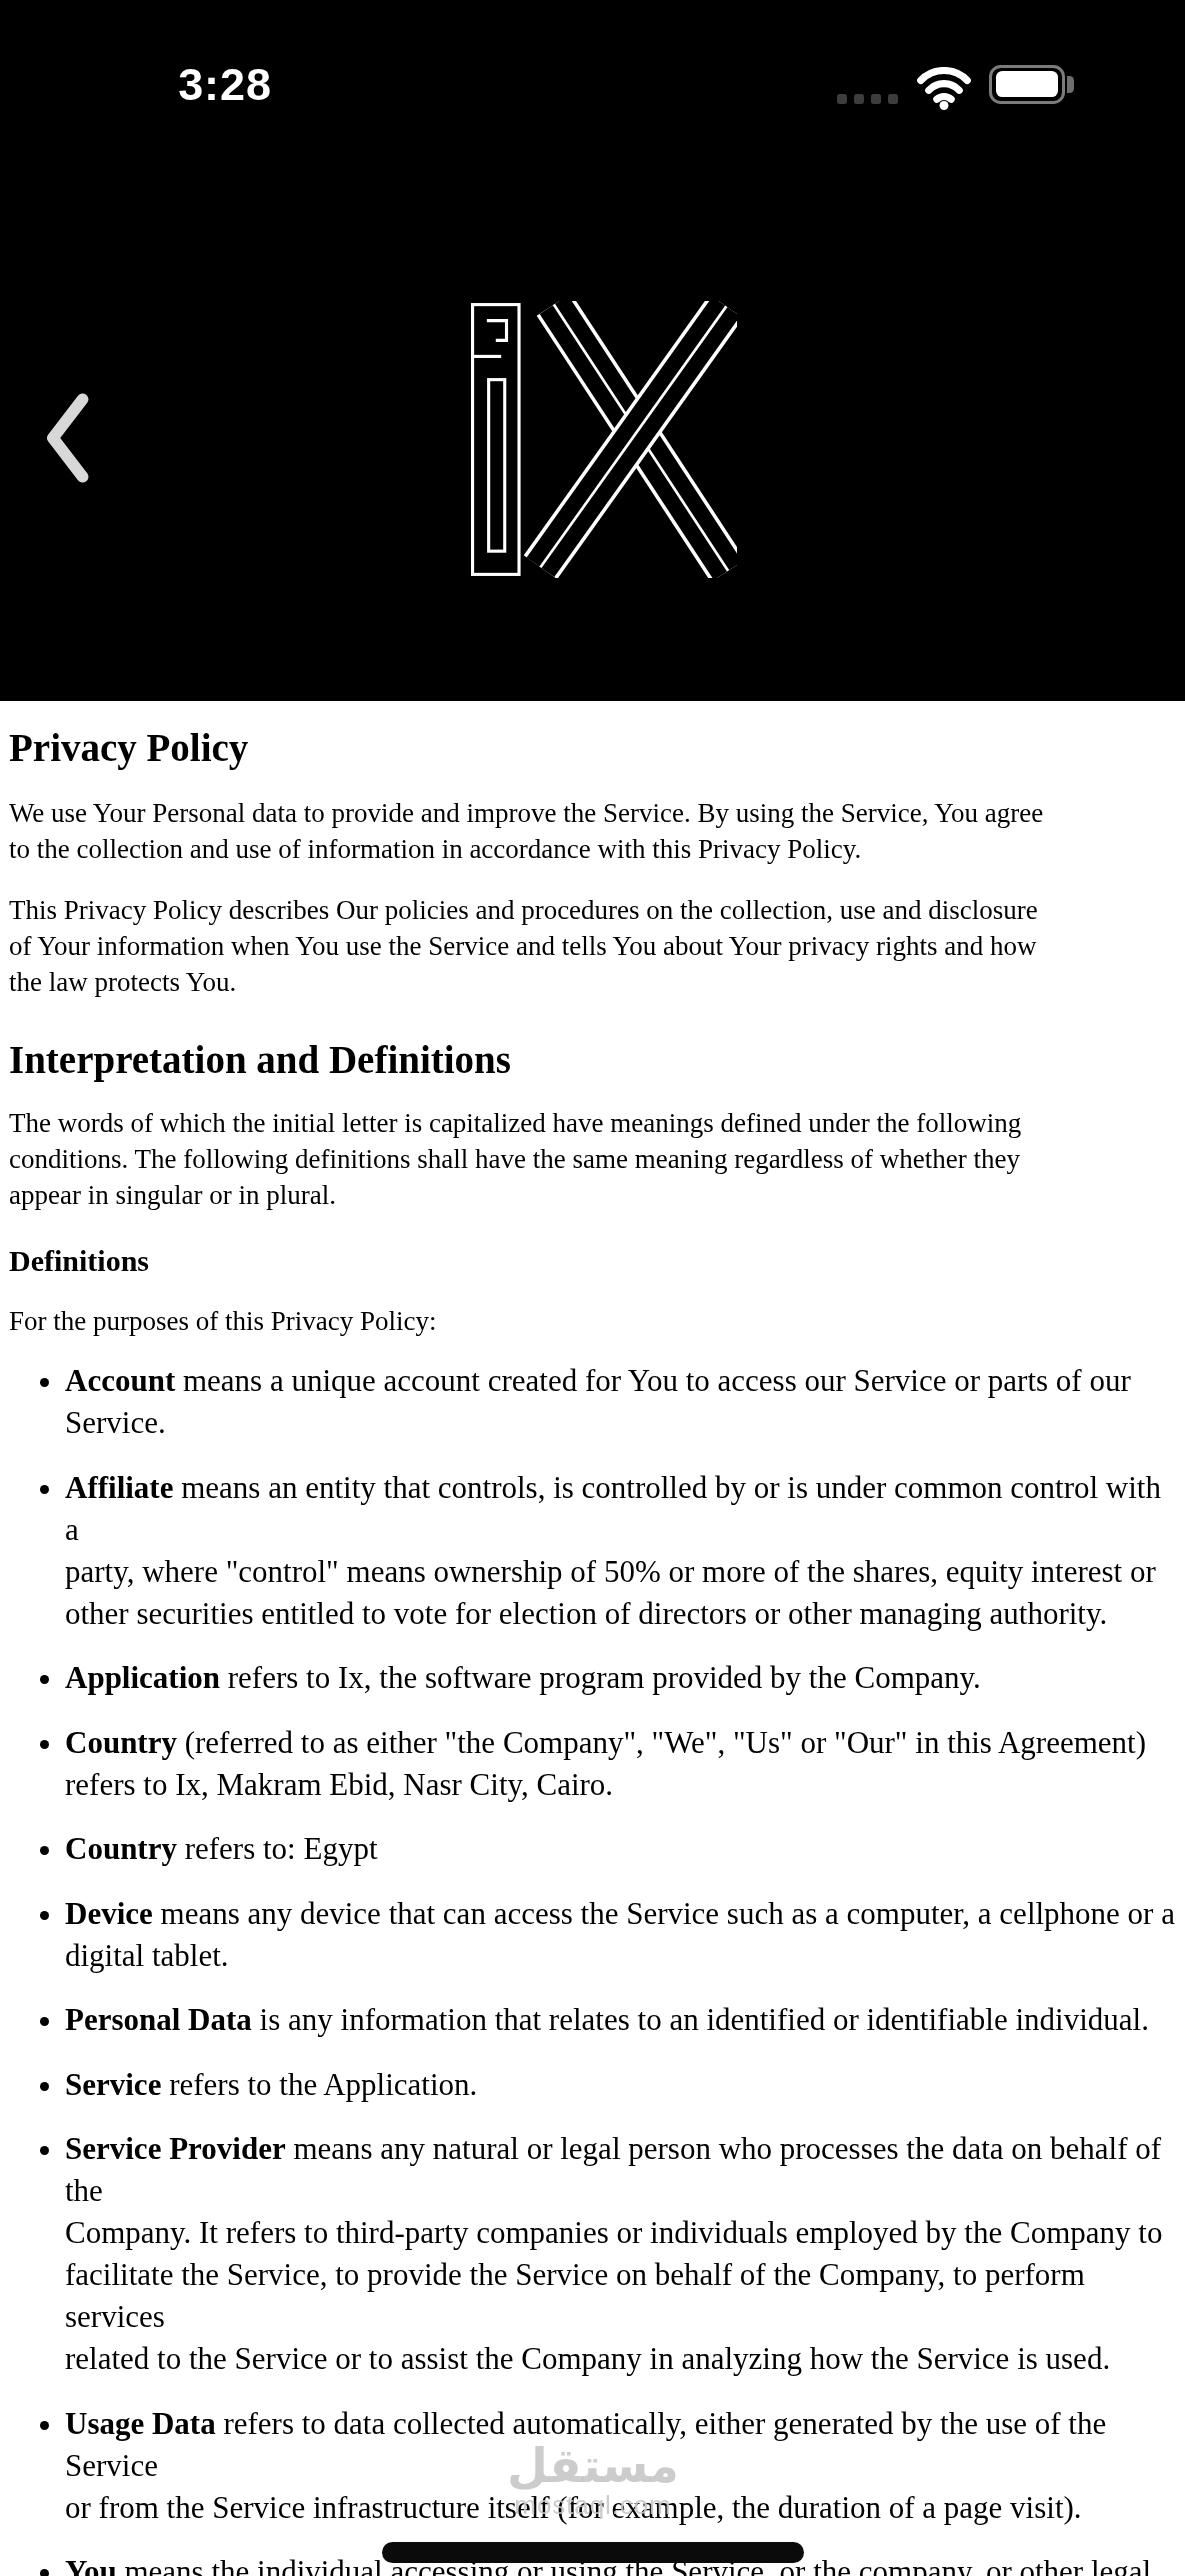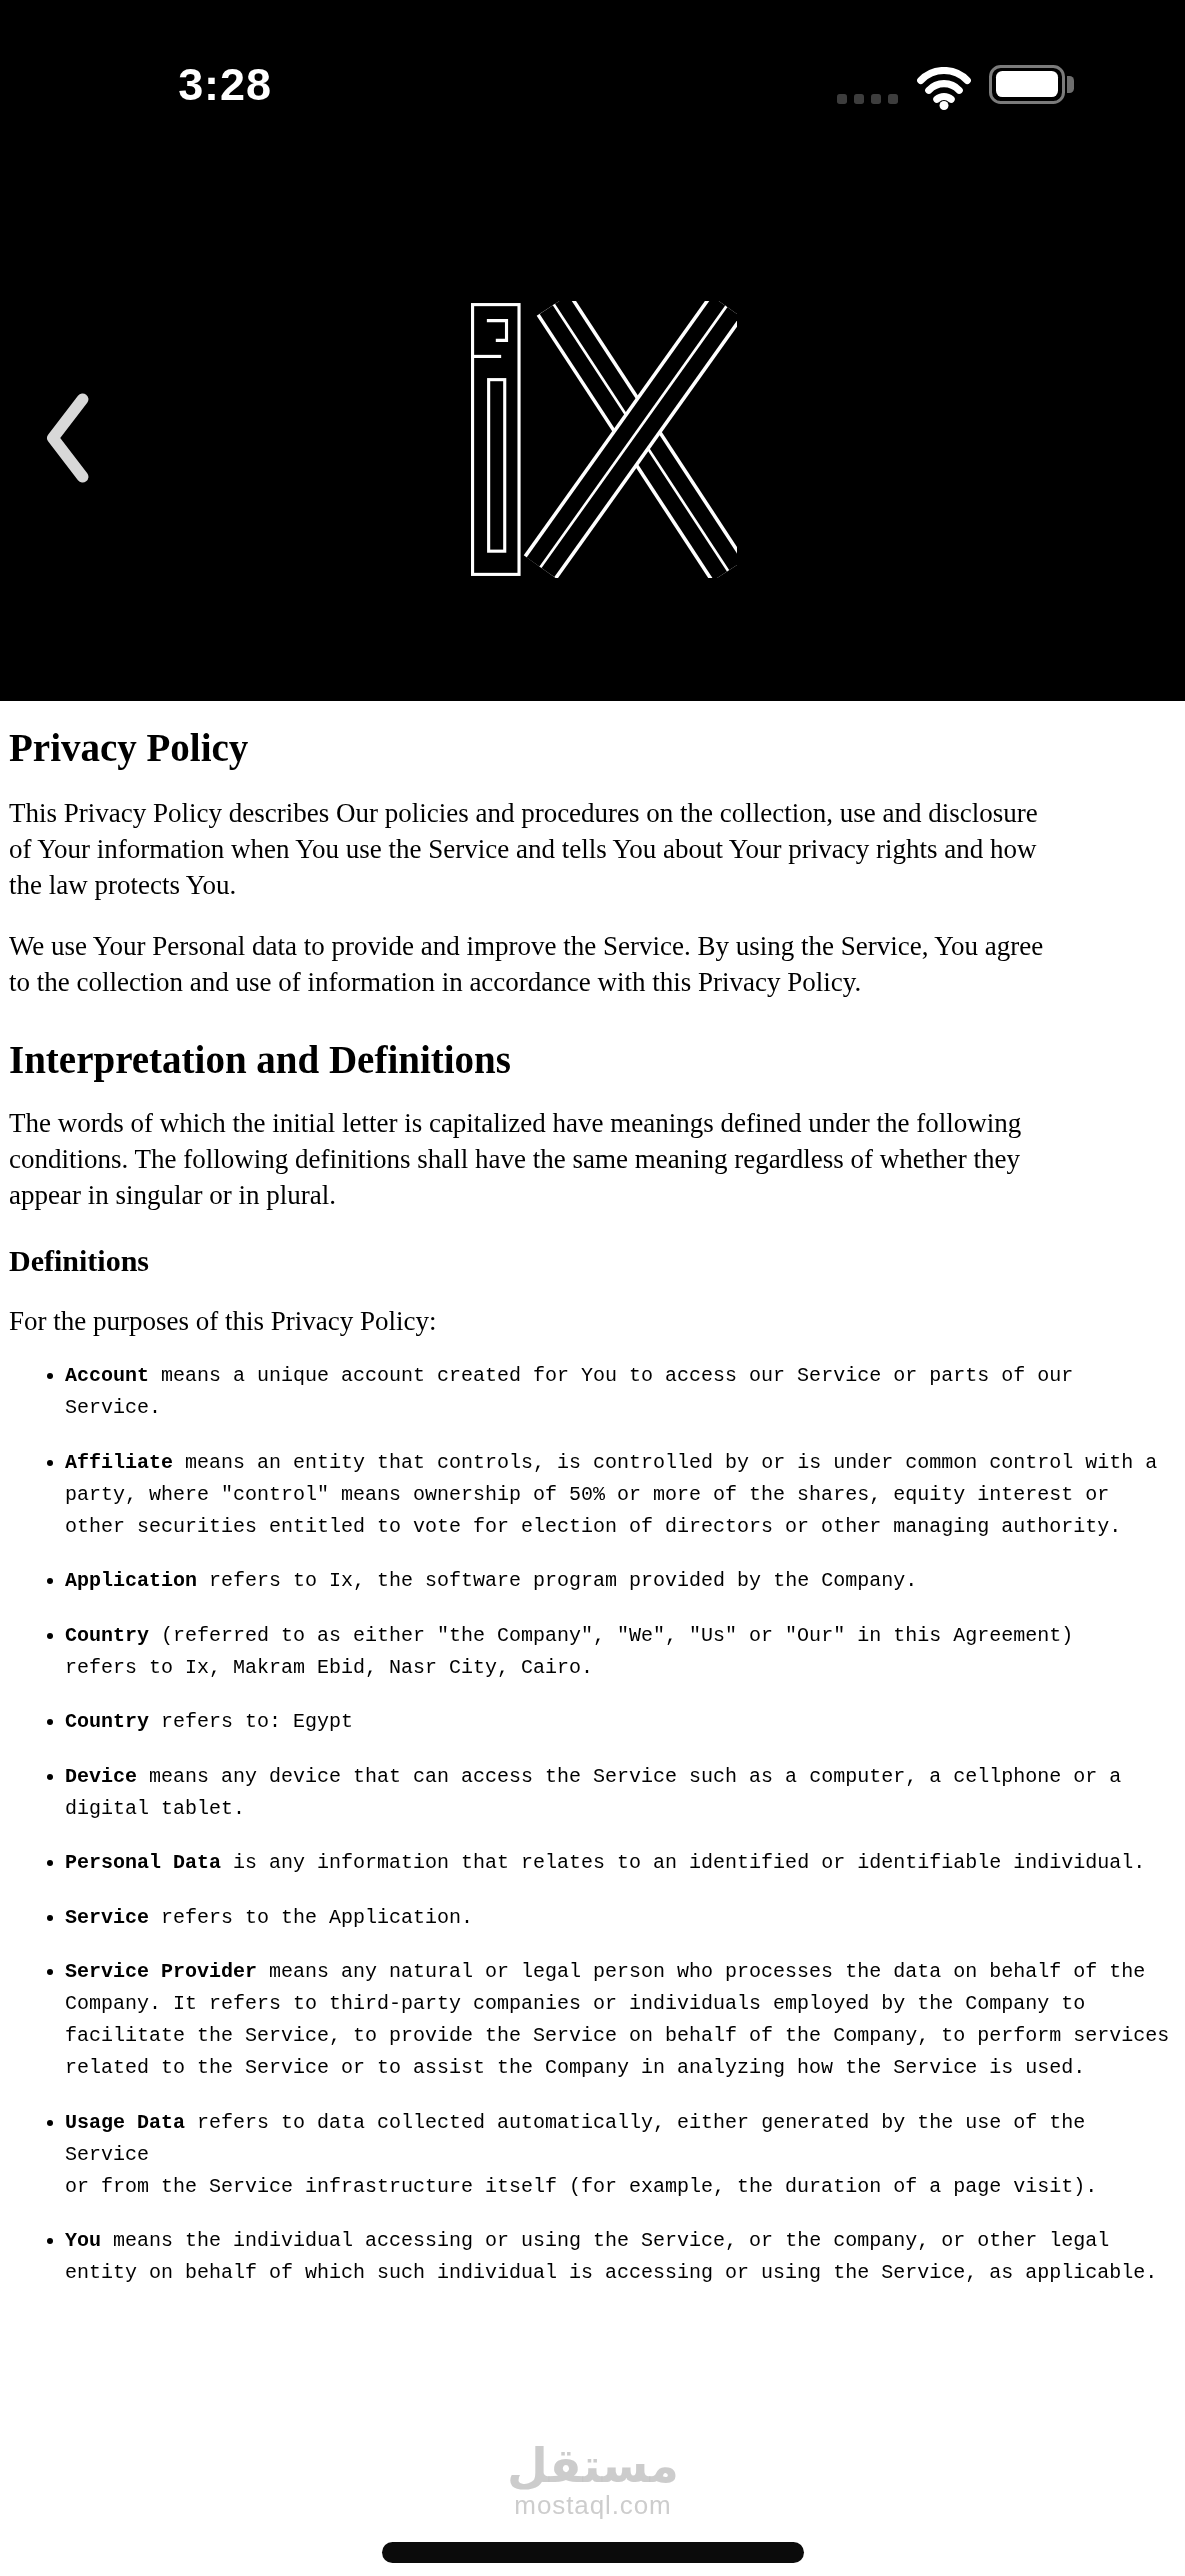--- a/index.html
+++ b/index.html
@@ -25,21 +25,21 @@
   .back-btn{position:absolute;left:43px;top:393px;width:54px;height:90px;cursor:pointer;}
   .logo{position:absolute;left:469px;top:301px;}
   
   .content{padding:0 9px 0 9px;}
   .content h1{font-size:39px;line-height:44px;margin:25px 0 0;font-weight:700;}
   .content h2{font-size:39px;line-height:40px;margin:40px 0 0;font-weight:700;}
   .content h3{font-size:30px;line-height:34px;margin:30.5px 0 0;font-weight:700;}
   .content p{font-size:27px;line-height:36px;margin:25px 0 0;white-space:pre-line;}
   .content p.updated{margin-top:18px;}
   .content ul{margin:21.6px 0 0;padding-left:56px;}
-  .content li{font-size:20px;line-height:32px;margin-bottom:22.5px;white-space:pre-line;font-family:Liberation Mono, monospace;}
+  .content li{font-size:31px;line-height:42px;margin-bottom:22.5px;white-space:pre-line;}
   .content li b{font-weight:700;}
   
   .watermark{position:absolute;left:593px;top:2441px;transform:translateX(-50%);
     text-align:center;pointer-events:none;z-index:5;}
   .watermark .ar{font-family:"DejaVu Sans",sans-serif;font-size:47px;line-height:50px;
     color:rgba(195,195,195,0.85);font-weight:700;}
   .watermark .dom{font-family:"Liberation Sans","DejaVu Sans",sans-serif;font-size:26px;
     line-height:29px;color:rgba(200,200,200,0.9);letter-spacing:0.9px;}
   .home-indicator{position:absolute;left:593px;top:2542px;transform:translateX(-50%);
     width:422px;height:20.7px;background:#0b0b0b;border-radius:10.8px;z-index:6;}
@@ -102,26 +102,26 @@
         </g>
       </svg>
     </div>
   </div>
 
   <div class="content">
 
     <h1>Privacy Policy</h1>
 
 
+    <p>We use Your Personal data to provide and improve the Service. By using the Service, You agree
+to the collection and use of information in accordance with this Privacy Policy.</p>
+
     <p>This Privacy Policy describes Our policies and procedures on the collection, use and disclosure
 of Your information when You use the Service and tells You about Your privacy rights and how
 the law protects You.</p>
-
-    <p>We use Your Personal data to provide and improve the Service. By using the Service, You agree
-to the collection and use of information in accordance with this Privacy Policy.</p>
 
     <h2>Interpretation and Definitions</h2>
 
 
     <p>The words of which the initial letter is capitalized have meanings defined under the following
 conditions. The following definitions shall have the same meaning regardless of whether they
 appear in singular or in plural.</p>
 
     <h3>Definitions</h3>
 

